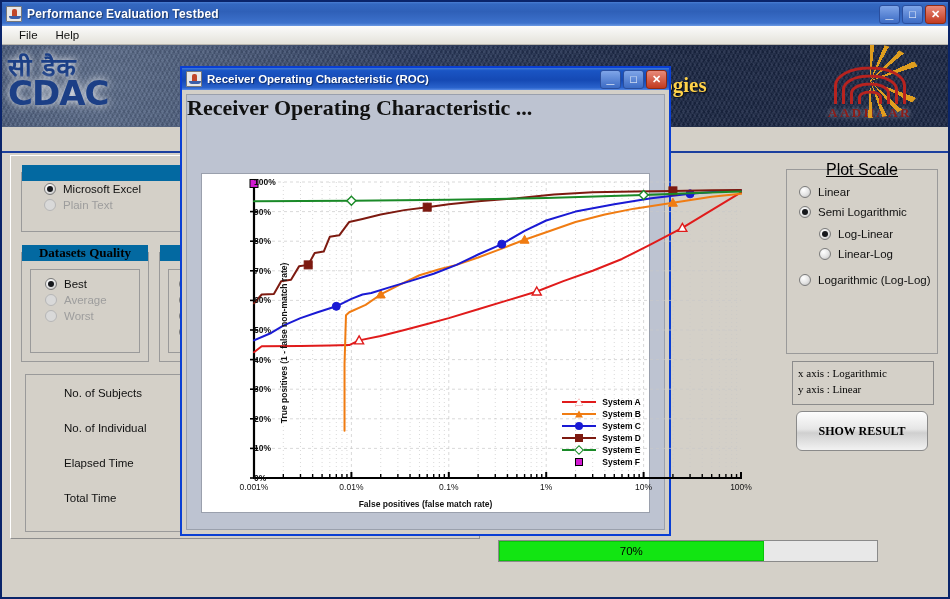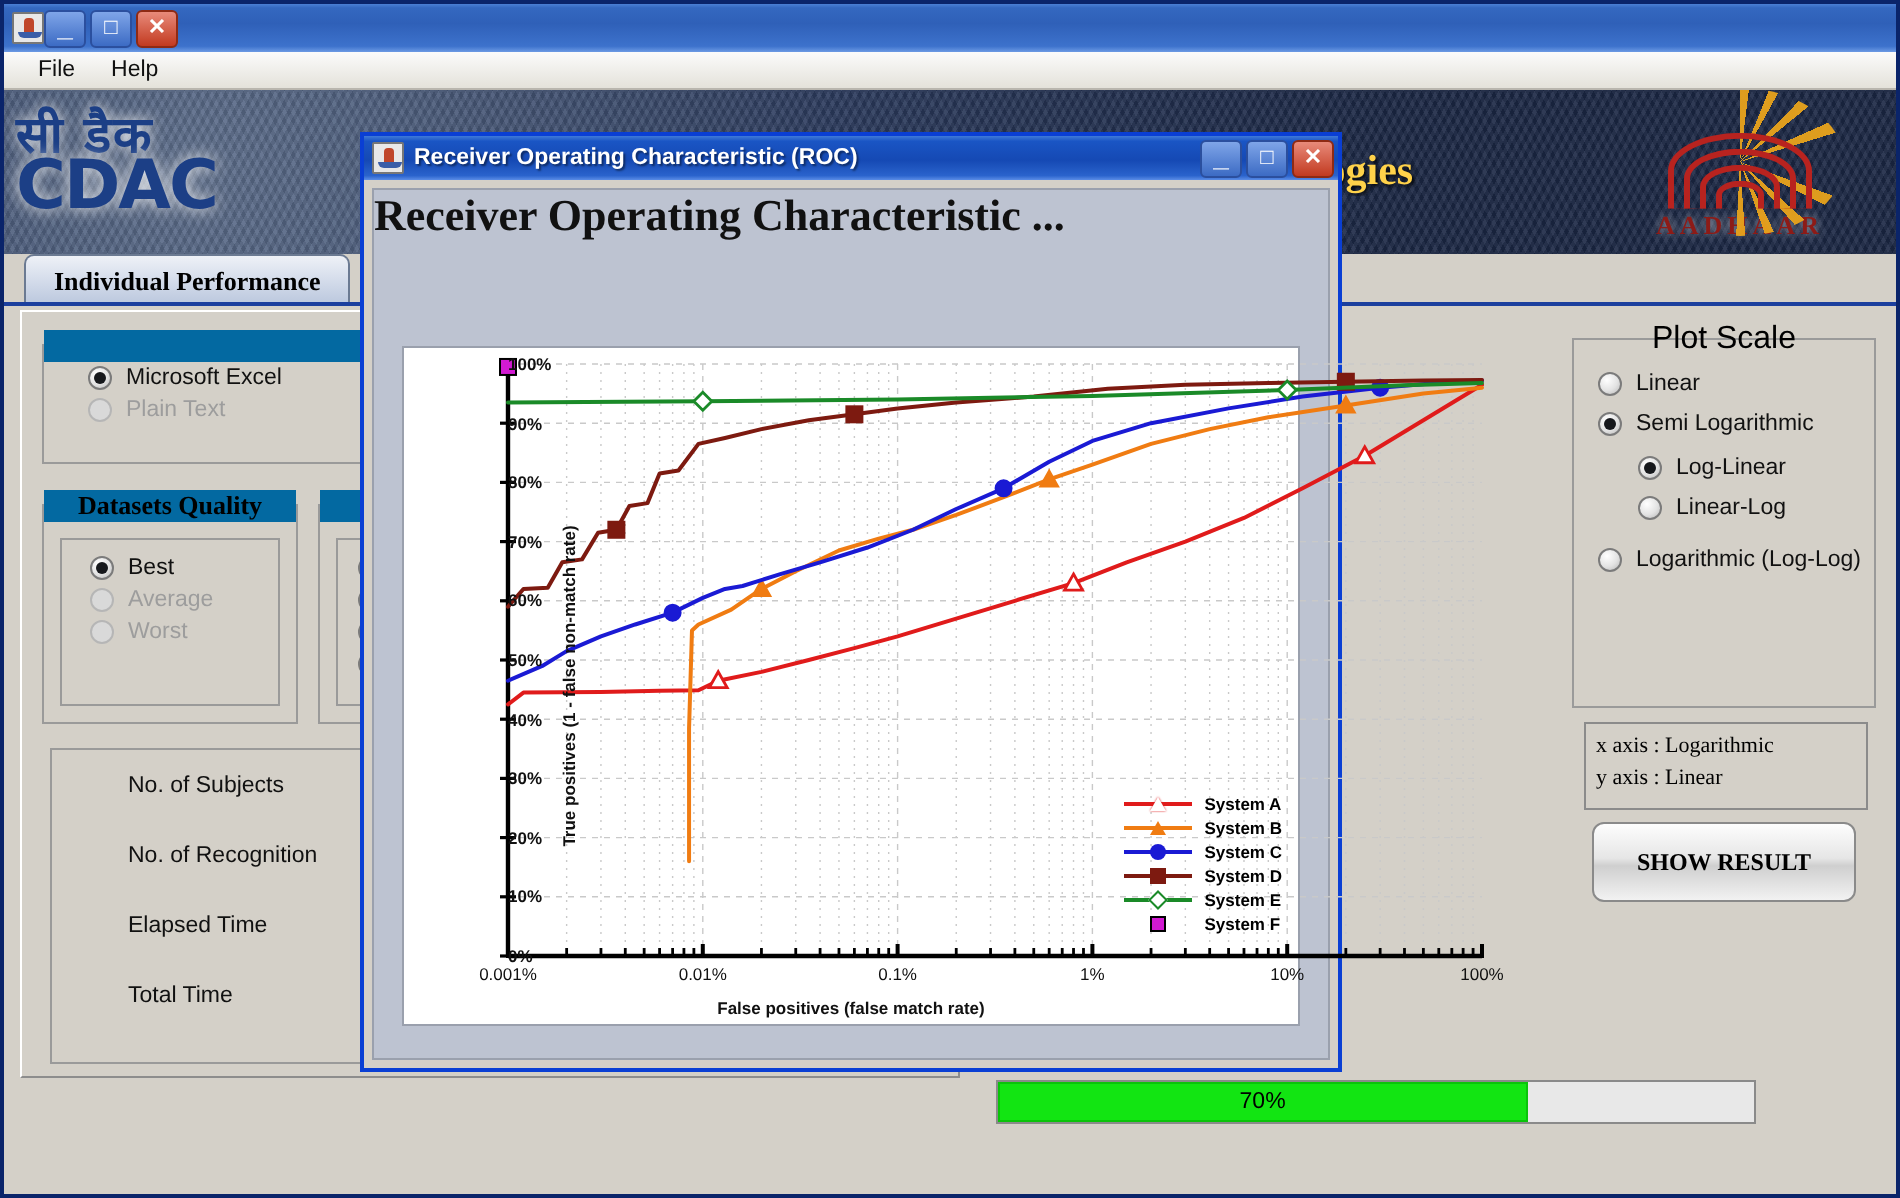--- a/index.html
+++ b/index.html
@@ -162,20 +162,21 @@
   .lgline { width:34px; height:2.5px; position:relative;}
   .lgmark { position:absolute; left:50%; top:50%; transform:translate(-50%,-50%);}
 </style>
 </head>
 <body>
 
 <div class="app">
 
   <div class="titlebar">
     <span class="javaicon"></span>
+    <span class="tb-title">Performance Evaluation Testbed</span>
     <span class="winbtns">
       <span class="wbtn min">
           <span class="g">_</span>
         </span>
       <span class="wbtn">
           <span class="g">□</span>
         </span>
       <span class="wbtn close">
           <span class="g">✕</span>
         </span>
@@ -201,23 +202,20 @@
           <span class="arc" style="width:56px;height:30px;"></span>
           <span class="arc" style="width:40px;height:22px;"></span>
           <span class="arc" style="width:24px;height:14px;"></span>
         </div>
       </div>
       <div class="nm">AADHAAR</div>
     </div>
   </div>
 
   <div class="tabstrip">
-    <div class="tab">
-      <span>Individual Performance</span>
-    </div>
     <div class="tabline"></div>
   </div>
 
   <div class="content">
 
     <div class="panel-left">
 
       <div class="grp" style="left:10px; top:16px; right:10px; height:60px;">
         <div class="gtitle">Evaluation Sheet</div>
         <div style="padding-top:8px">
@@ -268,40 +266,40 @@
         </div>
       </div>
 
       <div class="statusbox" style="top:218px;">
         <div class="strow">
           <span class="lbl">No. of Subjects</span>
           <span class="cl"></span>
           <span class="val"></span>
         </div>
         <div class="strow">
-          <span class="lbl">No. of Recognition</span>
+          <span class="lbl">No. of Individual</span>
           <span class="cl"></span>
           <span class="val"></span>
         </div>
         <div class="strow">
           <span class="lbl">Elapsed Time</span>
           <span class="cl">:</span>
           <span class="val">0</span>
         </div>
         <div class="strow">
           <span class="lbl">Total Time</span>
           <span class="cl">:</span>
           <span class="val">0</span>
         </div>
       </div>
     </div>
 
     <div class="panel-right">
       <div class="plotscale">
-        <div class="gtitle" style="position:absolute;top:-9px;left:0;right:0;text-align:center;">Plot Scale</div>
+        <div class="gtitle" style="position:absolute;top:-9px;left:0;right:0;text-align:center;text-decoration:underline;">Plot Scale</div>
         <div style="padding-top:12px">
           <div class="radio-row" style="padding-left:12px;padding-top:4px;padding-bottom:4px;">
             <span class="rb"></span>
             <span>Linear</span>
           </div>
           <div class="radio-row" style="padding-left:12px;padding-top:4px;padding-bottom:4px;">
             <span class="rb on"></span>
             <span>Semi Logarithmic</span>
           </div>
           <div class="radio-row" style="padding-left:32px;padding-top:6px;padding-bottom:4px;">

